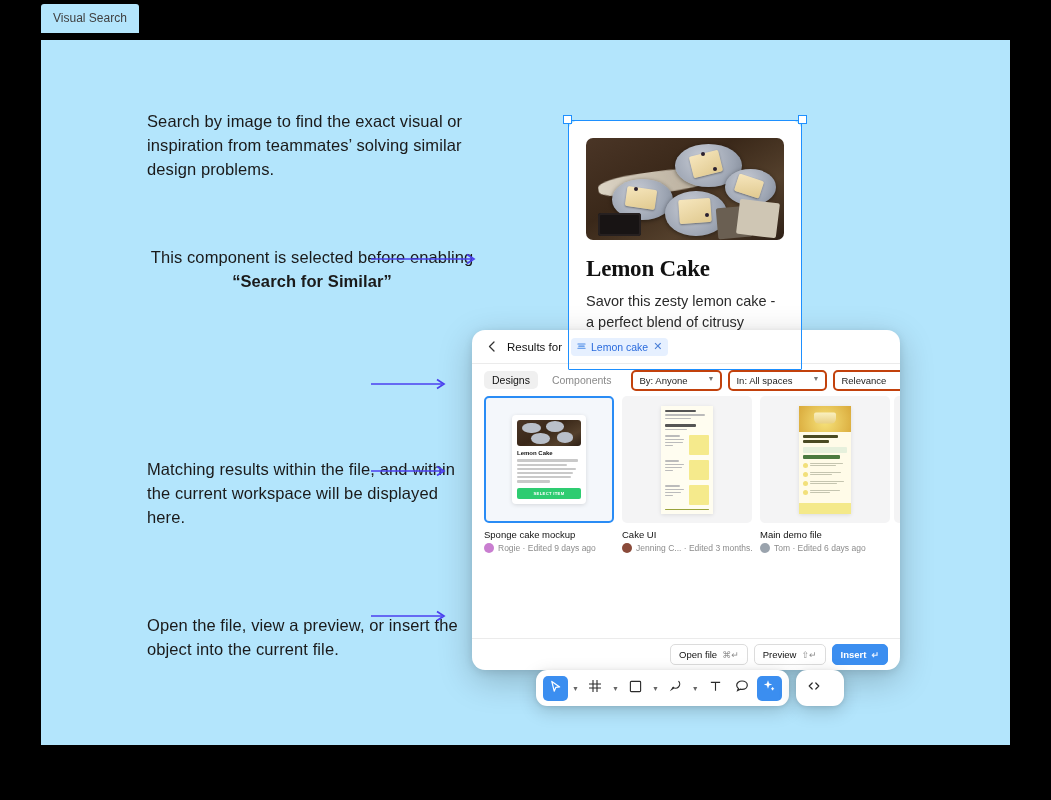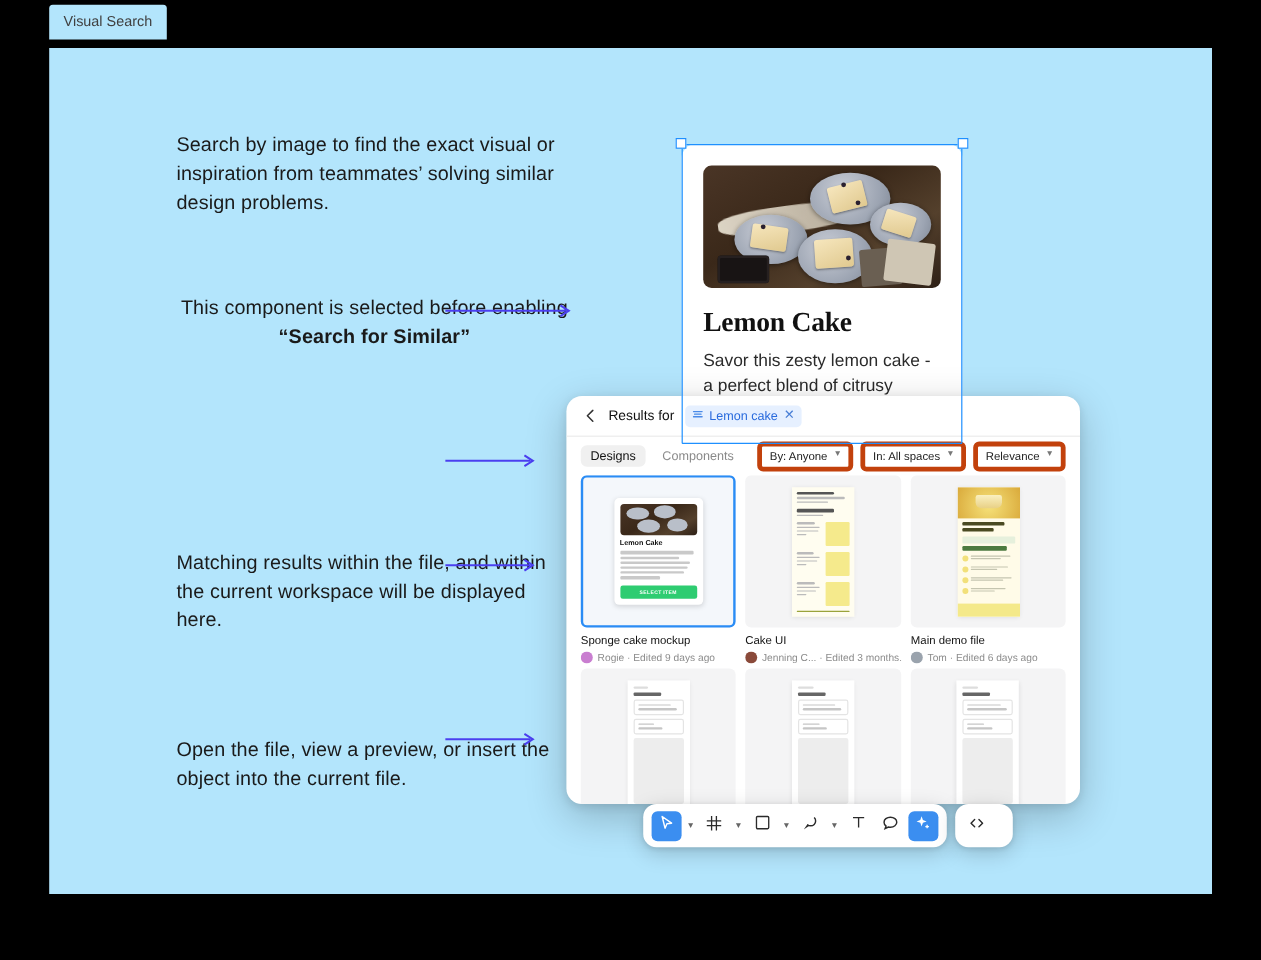--- a/index.html
+++ b/index.html
@@ -149,31 +149,31 @@
     padding: 0 12px; gap: 6px;
     flex: 0 0 32px;
   }
   .tab {
     font-size: 10.5px; padding: 3px 8px; border-radius: 5px;
     color: #8a8a8a; cursor: pointer; font-weight: 400;
   }
   .tab.active { background: #f0f0f0; color: #111; }
   .spacer { flex: 1; }
   .dd {
-    display: inline-flex; align-items: flex-start; gap: 5px;
-    border: 4px solid #c2410c; border-radius: 5px;
+    display: inline-flex; align-items: flex-start; gap: 20px;
+    border: 2px solid #c2410c; border-radius: 5px;
     padding: 3px 6px; font-size: 9.5px; color: #222;
     background: #fff; cursor: pointer; white-space: nowrap;
   }
   .dd .caret { font-size: 7px; color: #777; }
 
   .results {
     flex: 1; overflow: hidden;
     padding: 0 12px;
-    display: flex; flex-direction: column; gap: 4px;
+    display: flex; flex-direction: row; gap: 4px;
   }
   .row { display: flex; gap: 8px; }
   .result-card { width: 130px; }
   .thumb {
     height: 127px; background: #f4f4f5;
     border-radius: 5px; overflow: hidden;
     display: flex; align-items: center; justify-content: center;
     cursor: pointer; position: relative;
   }
   .thumb.selected { outline: 2px solid #2a8cf5; outline-offset: -2px; background: #f4f7fb; }
@@ -580,20 +580,34 @@
                   <span style="width:40%"></span>
                   <span style="width:60%"></span>
                 </div>
               <div class="img"></div>
             </div>
           </div>
         </div>
       </div>
     </div>
 
+    <div class="panel-foot">
+      <div class="btn">
+        <span>Open file</span>
+        <span class="kbd">⌘↵</span>
+      </div>
+      <div class="btn">
+        <span>Preview</span>
+        <span class="kbd">⇧↵</span>
+      </div>
+      <div class="btn primary">
+        <span>Insert</span>
+        <span class="kbd">↵</span>
+      </div>
+    </div>
   </div>
 
   <div class="toolbar-wrap">
     <div class="toolbar">
       <div class="tool active">
         <span>
           <svg width="13" height="13" viewBox="0 0 14 14">
               <path d="M3 1.5 L11.5 7.5 L7.3 8 L5.6 12 Z" fill="none" stroke="currentColor" stroke-width="1.3" stroke-linejoin="round"></path>
             </svg>
         </span>

